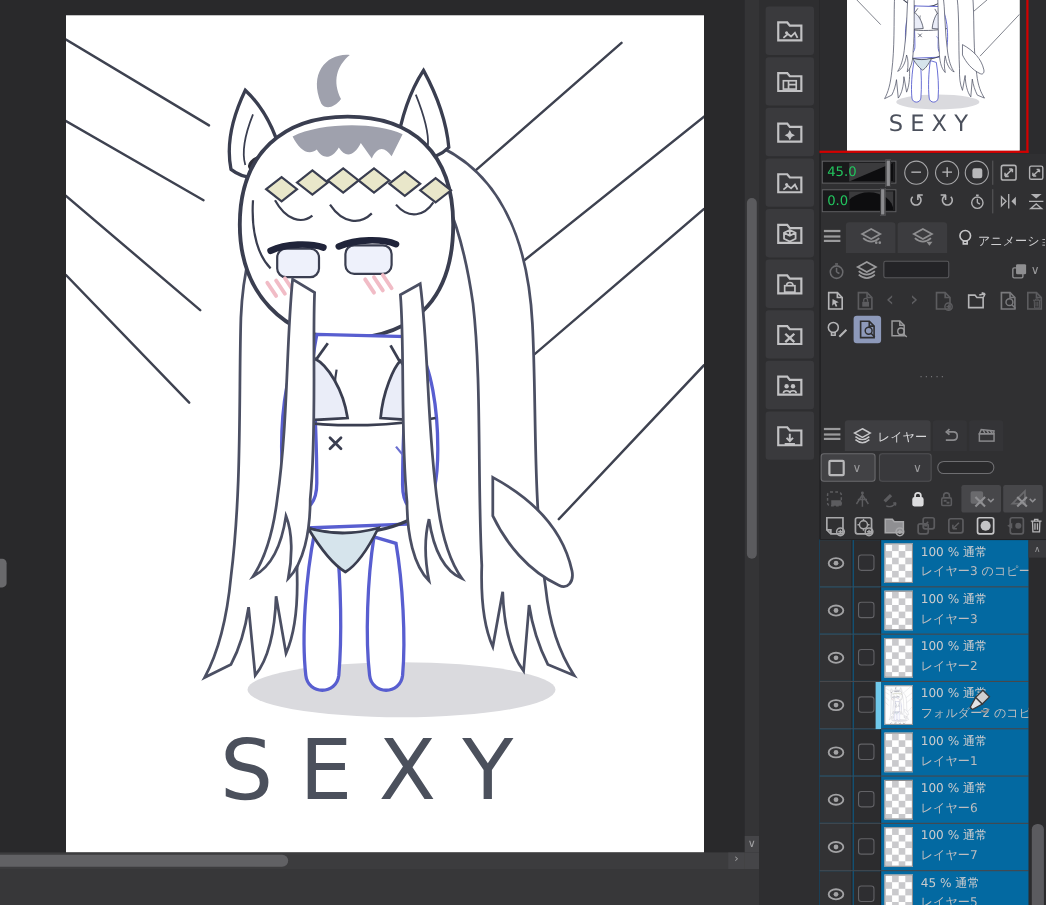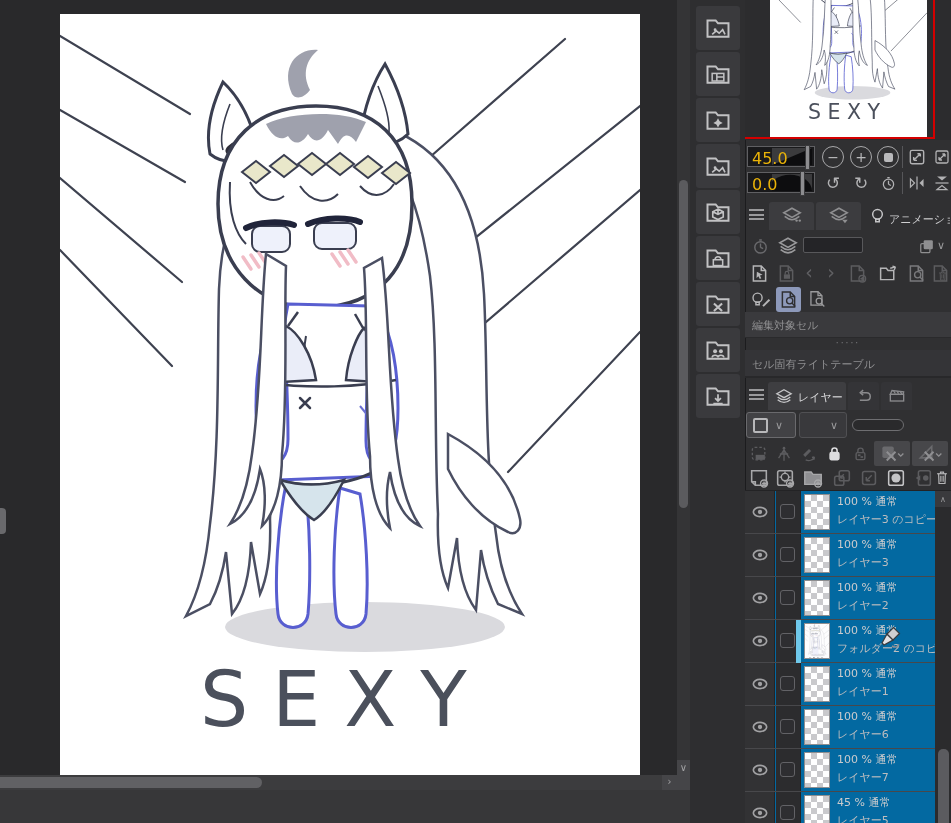--- a/index.html
+++ b/index.html
@@ -23,21 +23,21 @@
   #edge-notch{left:0;top:508px;width:6px;height:26px;background:#69696c;border-radius:0 4px 4px 0;}
   
   #material-strip{left:690px;top:0;width:55px;height:823px;background:#2e2e30;}
   .mat-btn{position:absolute;left:6px;width:44px;height:44px;background:#3a3a3d;border-radius:3px;}
   
   #right-panel{left:745px;top:0;width:206px;height:823px;background:#303032;border-left:1px solid #1c1c1e;}
   #nav-preview-bg{left:745px;top:0;width:206px;height:140px;background:#2c2c2e;}
   #nav-preview{left:770px;top:0;width:157px;height:137px;background:#fff;overflow:hidden;}
   .redline{background:#d40000;}
   .valbox{position:absolute;width:68px;height:21px;background:#19191b;border:1px solid #606063;}
-  .valbox .num{position:absolute;left:4px;top:2px;font-size:16px;color:#eab308;}
+  .valbox .num{position:absolute;left:4px;top:2px;font-size:12px;color:#22c55e;}
   .valbox .shade{position:absolute;right:2px;top:1px;width:40px;height:17px;background:#3b3b3d;}
   .valbox .tri{position:absolute;right:2px;top:1px;width:40px;height:17px;background:#0d0d0f;
                clip-path:polygon(0 100%,100% 0,100% 100%);}
   .valbox .hill{position:absolute;right:2px;top:1px;width:40px;height:17px;background:#0d0d0f;
                clip-path:ellipse(55% 95% at 45% 100%);}
   .valbox .handle{position:absolute;top:-2px;width:5px;height:25px;background:#8d8d90;border:1px solid #3a3a3c;}
   .circlebtn{position:absolute;width:22px;height:22px;border:1.6px solid #a8a8aa;border-radius:50%;
              display:flex;align-items:center;justify-content:center;color:#b9b9bb;font-size:14px;}
   .divline{position:absolute;width:1px;background:#55555828;background:#565659;}
   .arrowglyph{font-size:17px;color:#b2b2b4;}
@@ -466,27 +466,21 @@
         <use href="#i-mag" transform="translate(4,4) scale(0.85)"></use>
       </svg>
     </div>
   <div class="abs iconbtn" style="left:805px;top:287px;width:25px;height:25px;color:#9a9a9c">
       <svg width="21" height="21" viewBox="0 0 24 24">
         <use href="#i-page" transform="scale(0.9)"></use>
         <use href="#i-mag" transform="translate(5,5) scale(0.8)"></use>
       </svg>
     </div>
 
-  <div class="field-strip" style="top:312px;height:26px;background:#3a3a3d;border-bottom:1px solid #2a2a2c;">
-    <div class="paneltext" style="position:absolute;left:7px;top:6px;">編集対象セル</div>
-  </div>
   <div class="field-strip" style="top:338px;height:11px;text-align:center;font-size:9px;color:#7a7a7d;letter-spacing:2px;line-height:11px;"><span>·····</span></div>
-  <div class="field-strip" style="top:350px;height:28px;background:#343437;border-bottom:2px solid #28282a;">
-    <div class="paneltext" style="position:absolute;left:7px;top:7px;">セル固有ライトテーブル</div>
-  </div>
 
   <div class="hamb" style="left:749px;top:389px;"></div>
   <div class="tabicon" style="left:768px;top:382px;width:78px;background:#3e3e41;">
     <svg class="abs" style="left:6px;top:5px;color:#c6c6c8" width="20" height="19" viewBox="0 0 24 24">
         <use href="#i-stack"></use>
         <path d="M4,16 C7,18.5 9.5,19.5 12,19.5 C14.5,19.5 17,18.5 20,16" fill="none" stroke="currentColor" stroke-width="1.7"></path>
       </svg>
     <span class="abs" style="left:30px;top:8px;font-size:11px;color:#d8d8da;">レイヤー</span>
   </div>
   <div class="tabicon iconbtn" style="left:848px;top:382px;width:31px;background:#343437;color:#8a8a8d">

